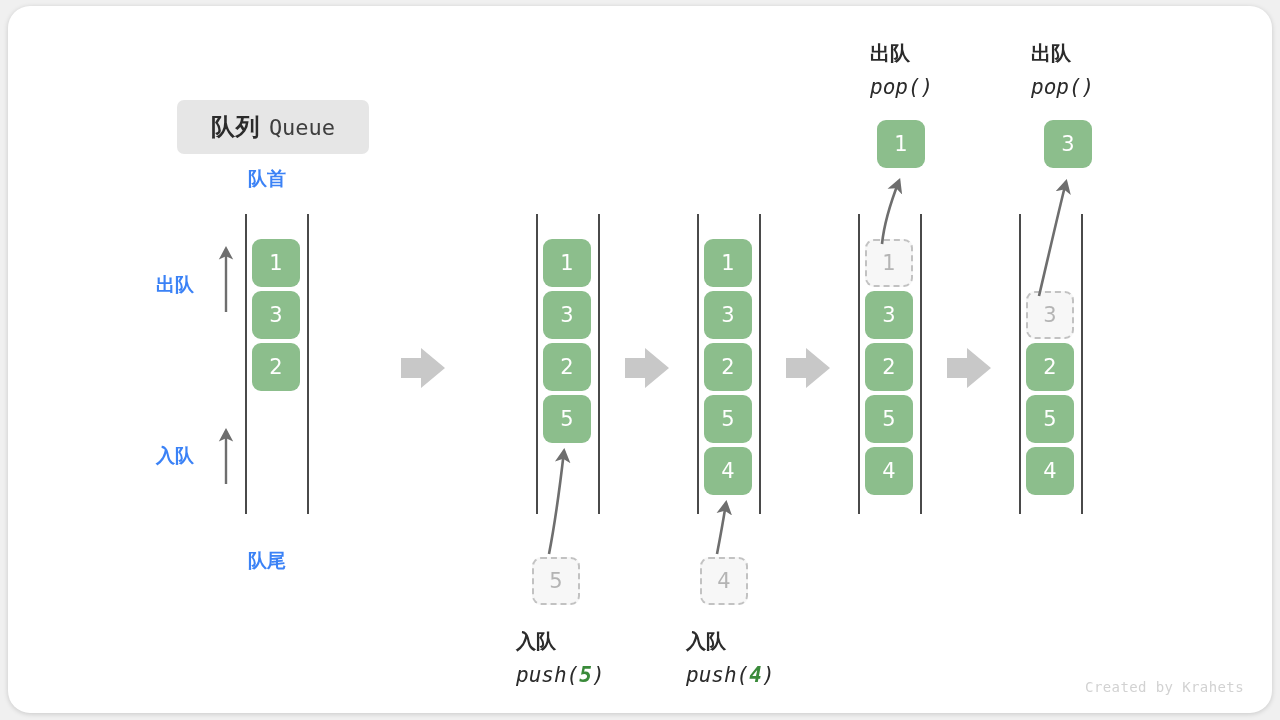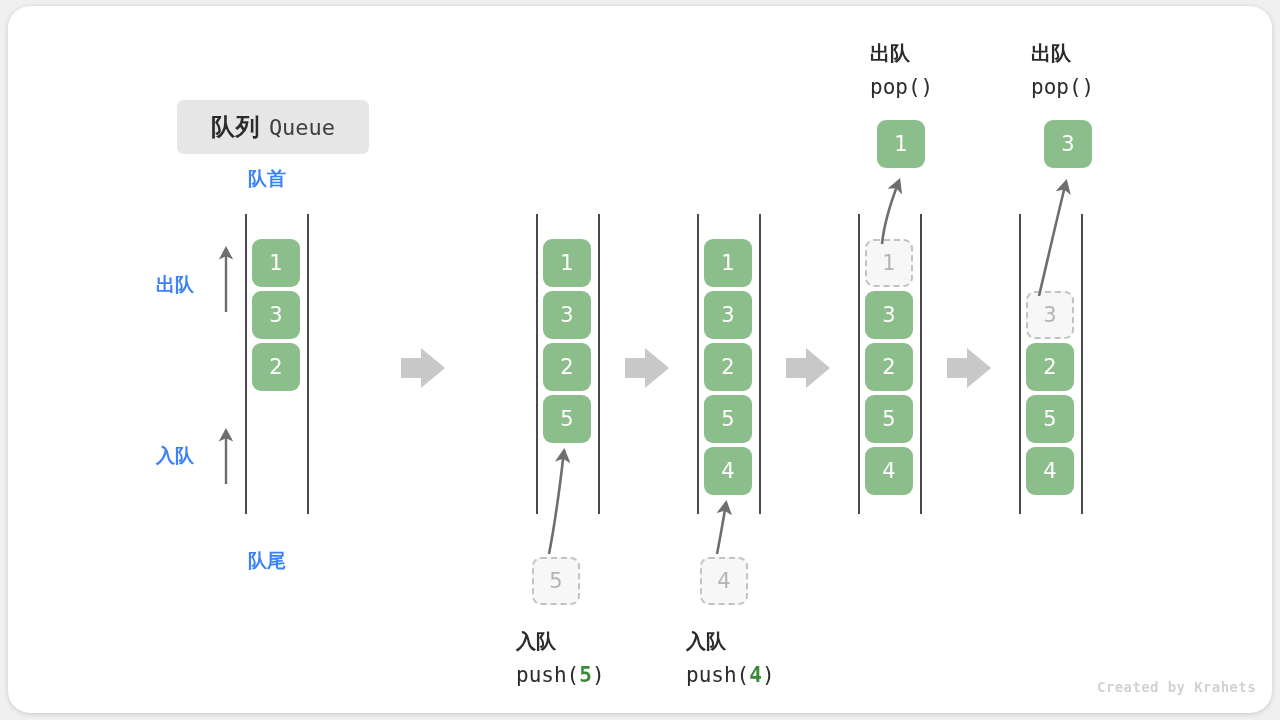--- a/index.html
+++ b/index.html
@@ -76,20 +76,21 @@
     font-size: 20px;
     font-weight: bold;
     color: #2b2b2b;
     display: block;
   }
   .op-label .code {
     font-size: 21px;
     color: #2b2b2b;
     font-family: "DejaVu Sans Mono", "Liberation Mono", monospace;
     display: block;
+    font-style: italic;
   }
   .op-label .code .arg { color: #3a8a3a; font-weight: bold; }
 
   
   .rail {
     position: absolute;
     width: 1.6px;
     background: #4a4a4a;
   }
 
@@ -121,27 +122,26 @@
     position: absolute;
     left: 0; top: 0;
     width: 1280px;
     height: 720px;
     pointer-events: none;
   }
 
   
   #credit {
     position: absolute;
-    right: 16px;
+    right: 28px;
     bottom: 18px;
     font-size: 14px;
     color: #d2d2d2;
     font-family: "DejaVu Sans Mono", "Liberation Mono", monospace;
     letter-spacing: 0.4px;
-    font-weight: bold;
   }
 </style>
 </head>
 <body>
 
 <div id="canvas">
   <div id="card">
 
     <div id="title-chip">
       <span class="cn">队列</span>

